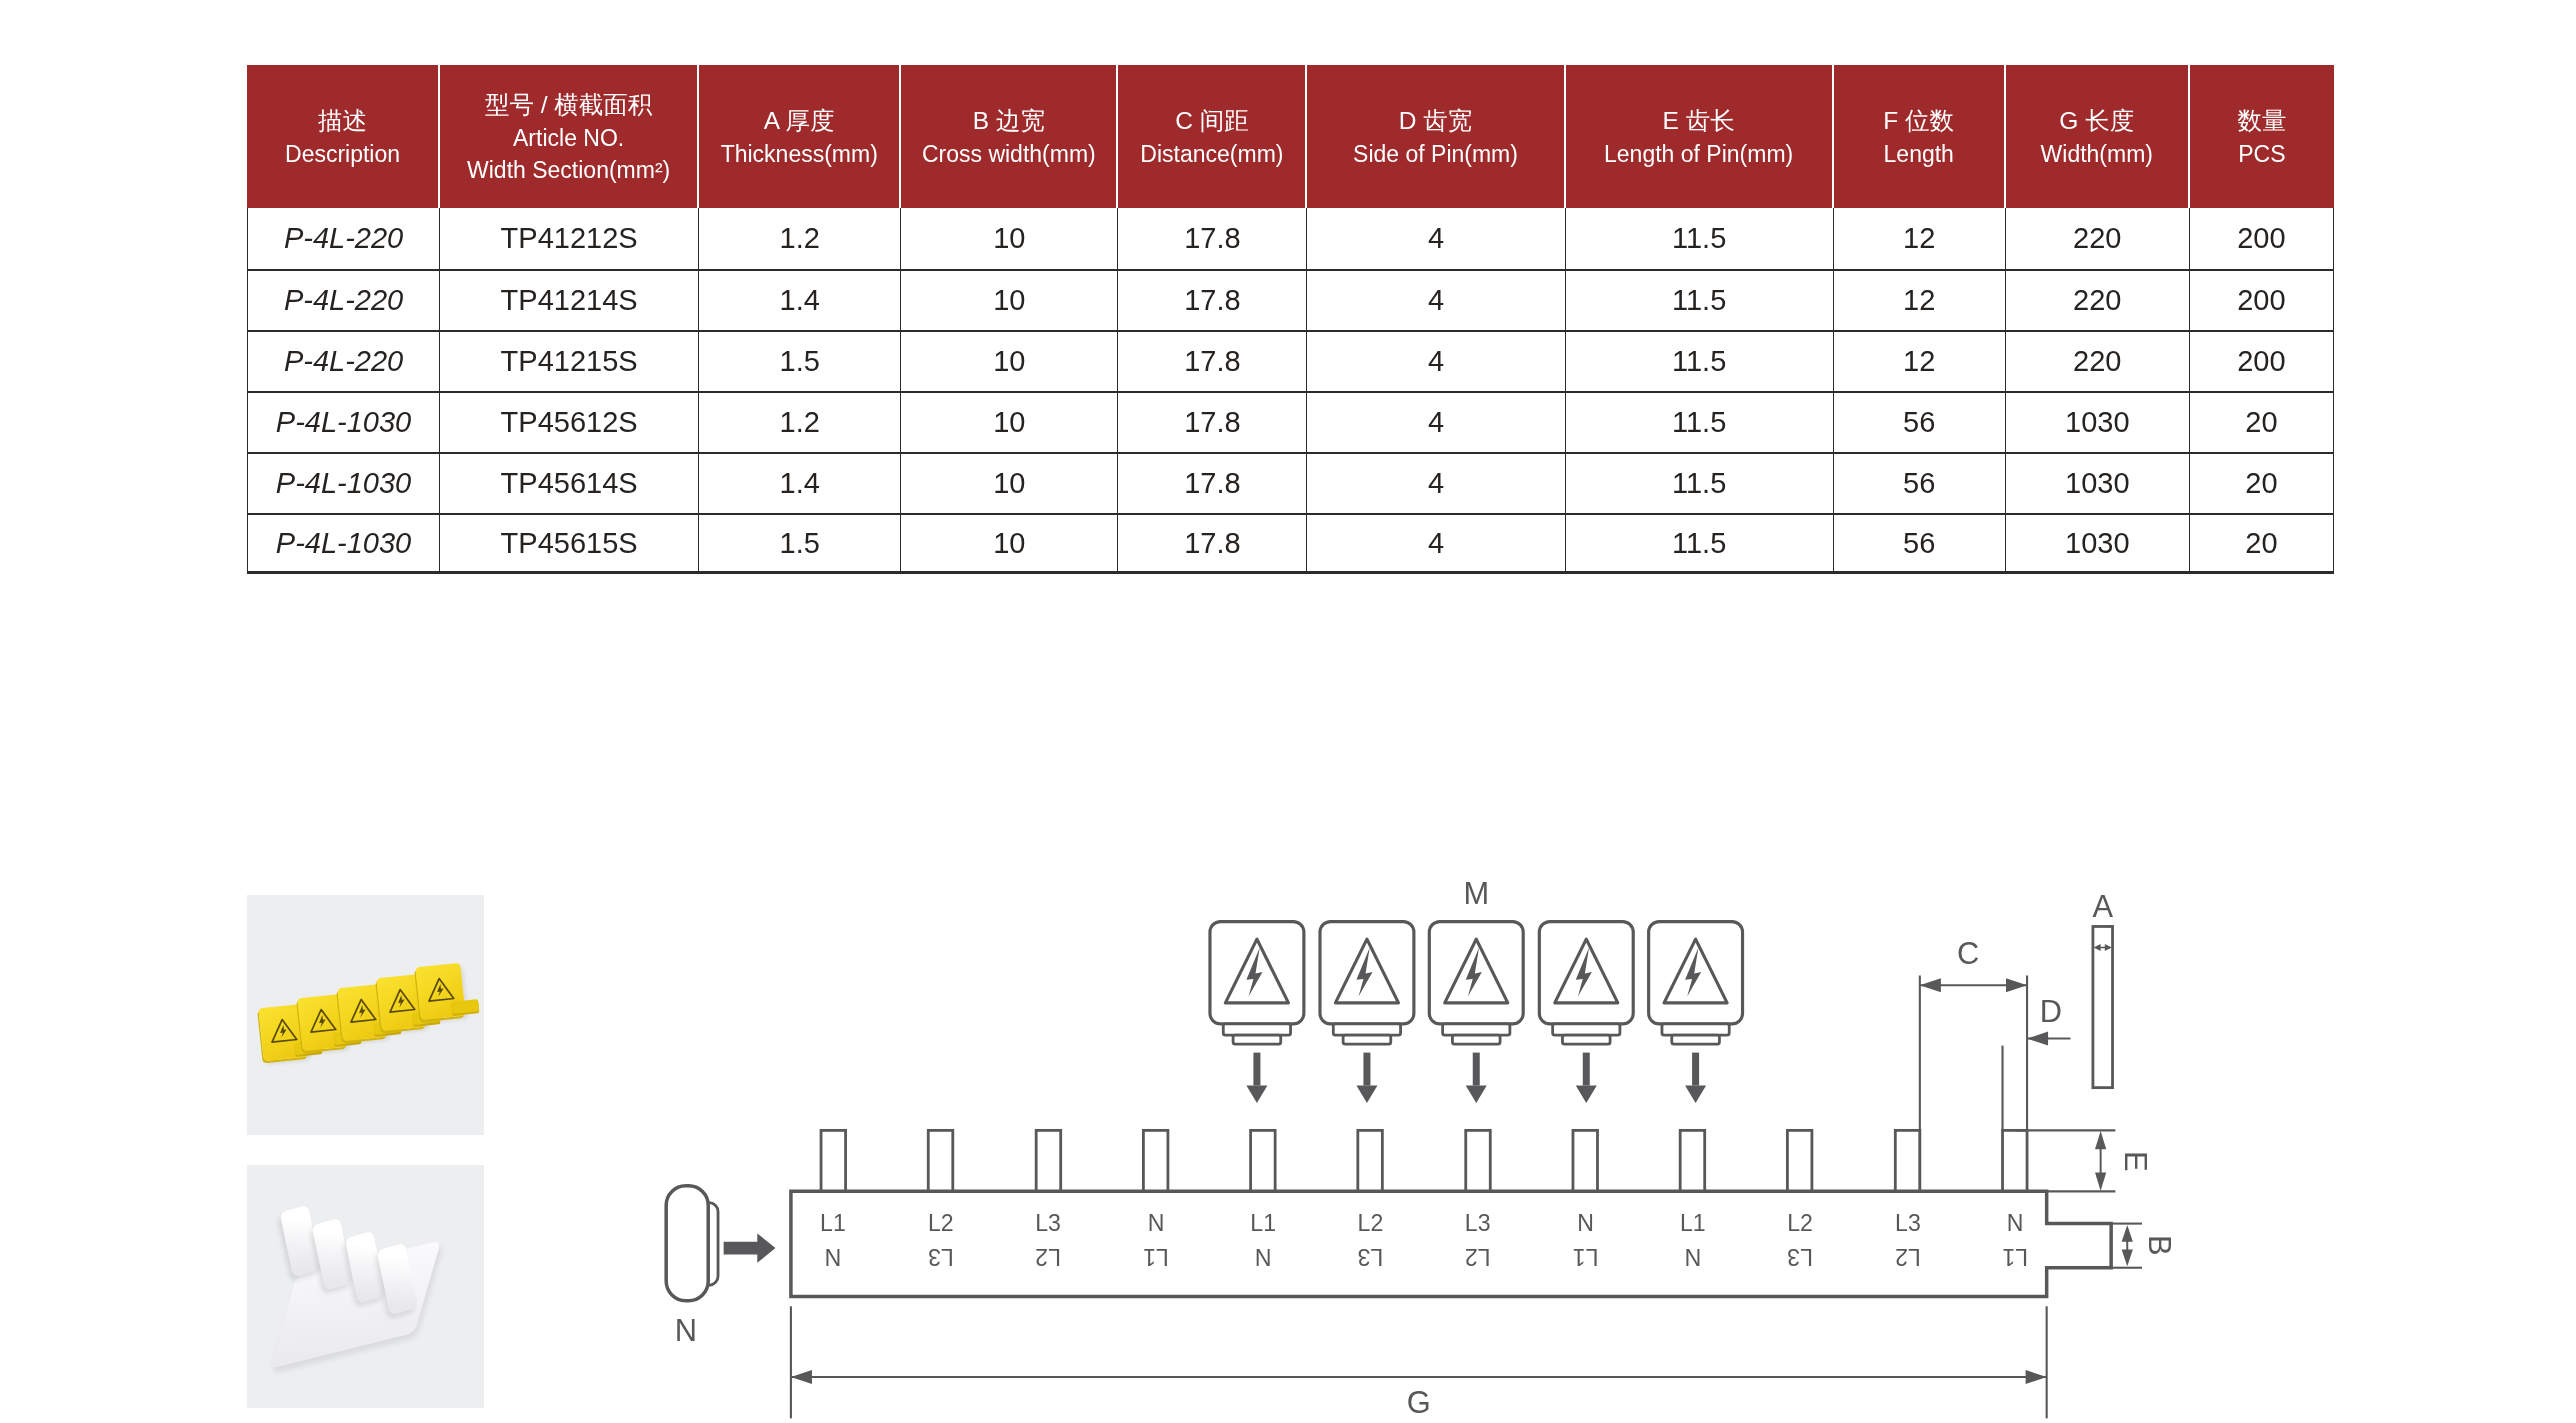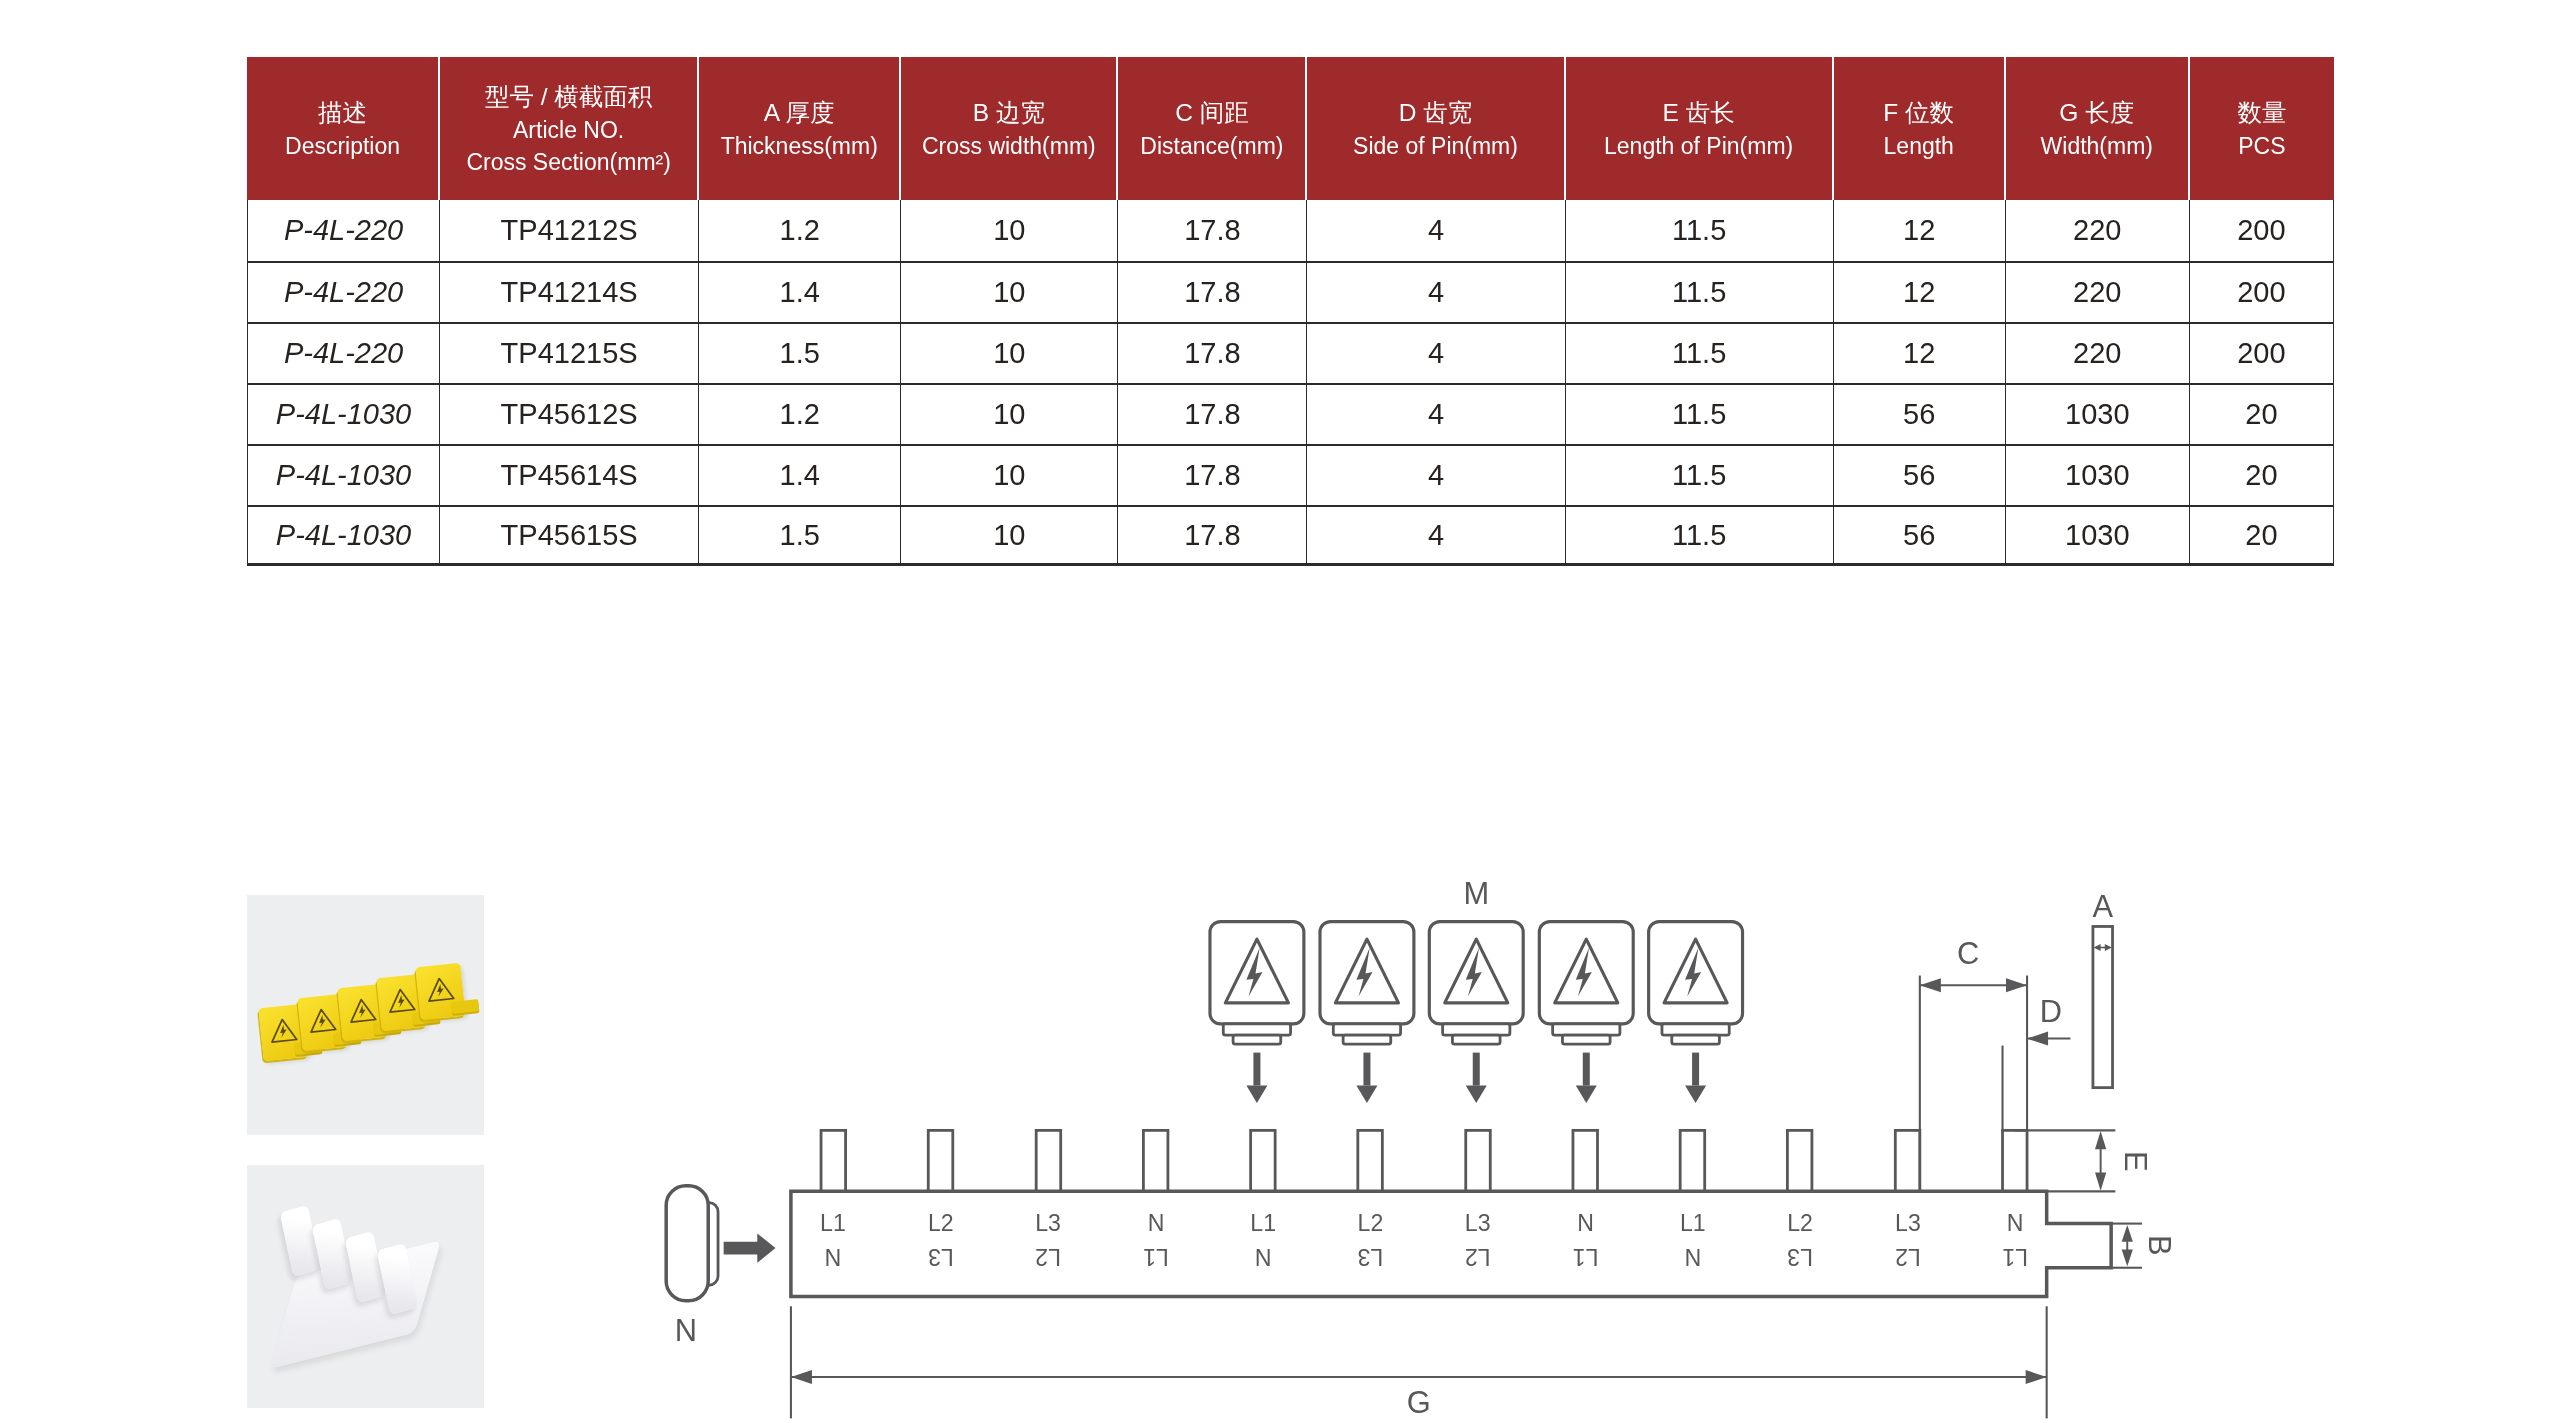--- a/index.html
+++ b/index.html
@@ -4,21 +4,21 @@
 <style>
   :root{
     --header_bg:#9E2A2B; --header_text:#ffffff; --body_text:#262220;
     --line:#2b2b2b; --diagram:#58585a; --tile_bg:#edeeef; --yellow:#f2d316;
   }
   *{margin:0;padding:0;box-sizing:border-box;}
   body{background:#ffffff;font-family:"Liberation Sans",sans-serif;}
   #page{position:relative;width:2576px;height:1424px;background:#fff;overflow:hidden;}
 
   
-  #spec-table{position:absolute;left:247px;top:57px;width:2087px;border-collapse:separate;border-spacing:0;table-layout:fixed;}
+  #spec-table{position:absolute;left:247px;top:65px;width:2087px;border-collapse:separate;border-spacing:0;table-layout:fixed;}
   #spec-table thead th{
     background:var(--header_bg);color:var(--header_text);font-weight:normal;
     height:143px;vertical-align:middle;text-align:center;border-right:2.1px solid #fff;padding:0 2.8px;
   }
   #spec-table thead th:last-child{border-right:none;}
   .h-zh{font-size:24.5px;line-height:34px;}
   .h-en{font-size:23px;line-height:32px;}
   #spec-table tbody td{
     height:61px;text-align:center;vertical-align:middle;
     font-size:29px;color:var(--body_text);background:#fff;
@@ -77,21 +77,21 @@
     </colgroup>
     <thead>
       <tr>
         <th>
             <div class="h-zh">描述</div>
             <div class="h-en">Description</div>
           </th>
         <th>
             <div class="h-zh">型号 / 横截面积</div>
             <div class="h-en">Article NO.</div>
-            <div class="h-en">Cross Section(mm²)</div>
+            <div class="h-en">Width Section(mm²)</div>
           </th>
         <th>
             <div class="h-zh">A 厚度</div>
             <div class="h-en">Thickness(mm)</div>
           </th>
         <th>
             <div class="h-zh">B 边宽</div>
             <div class="h-en">Cross width(mm)</div>
           </th>
         <th>

